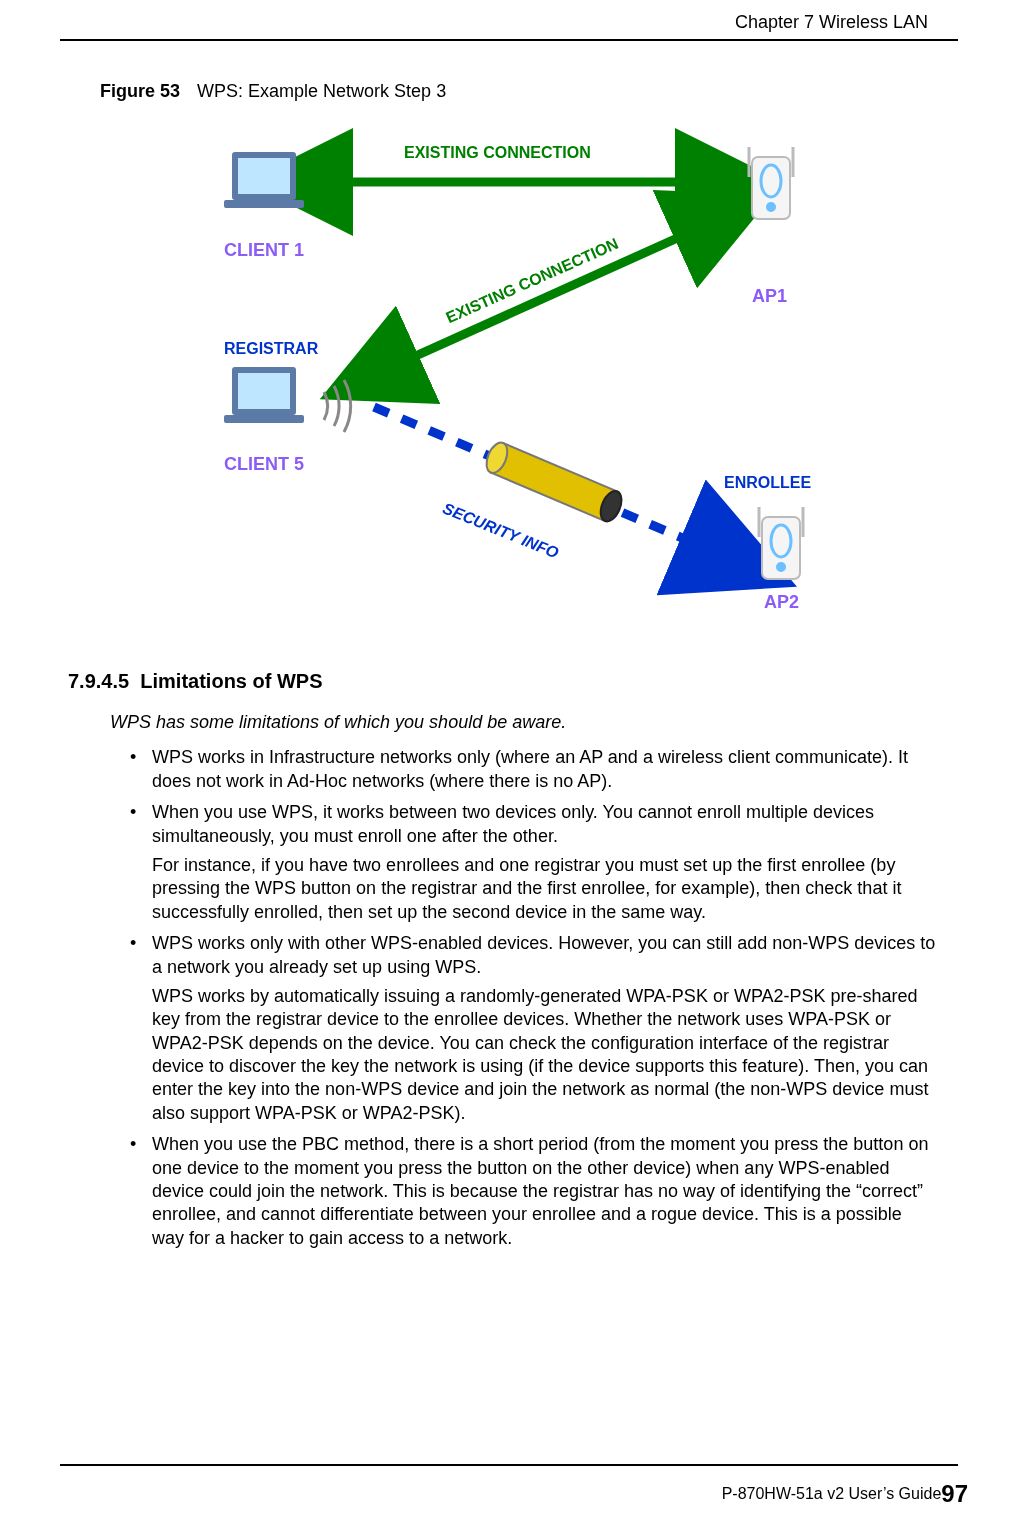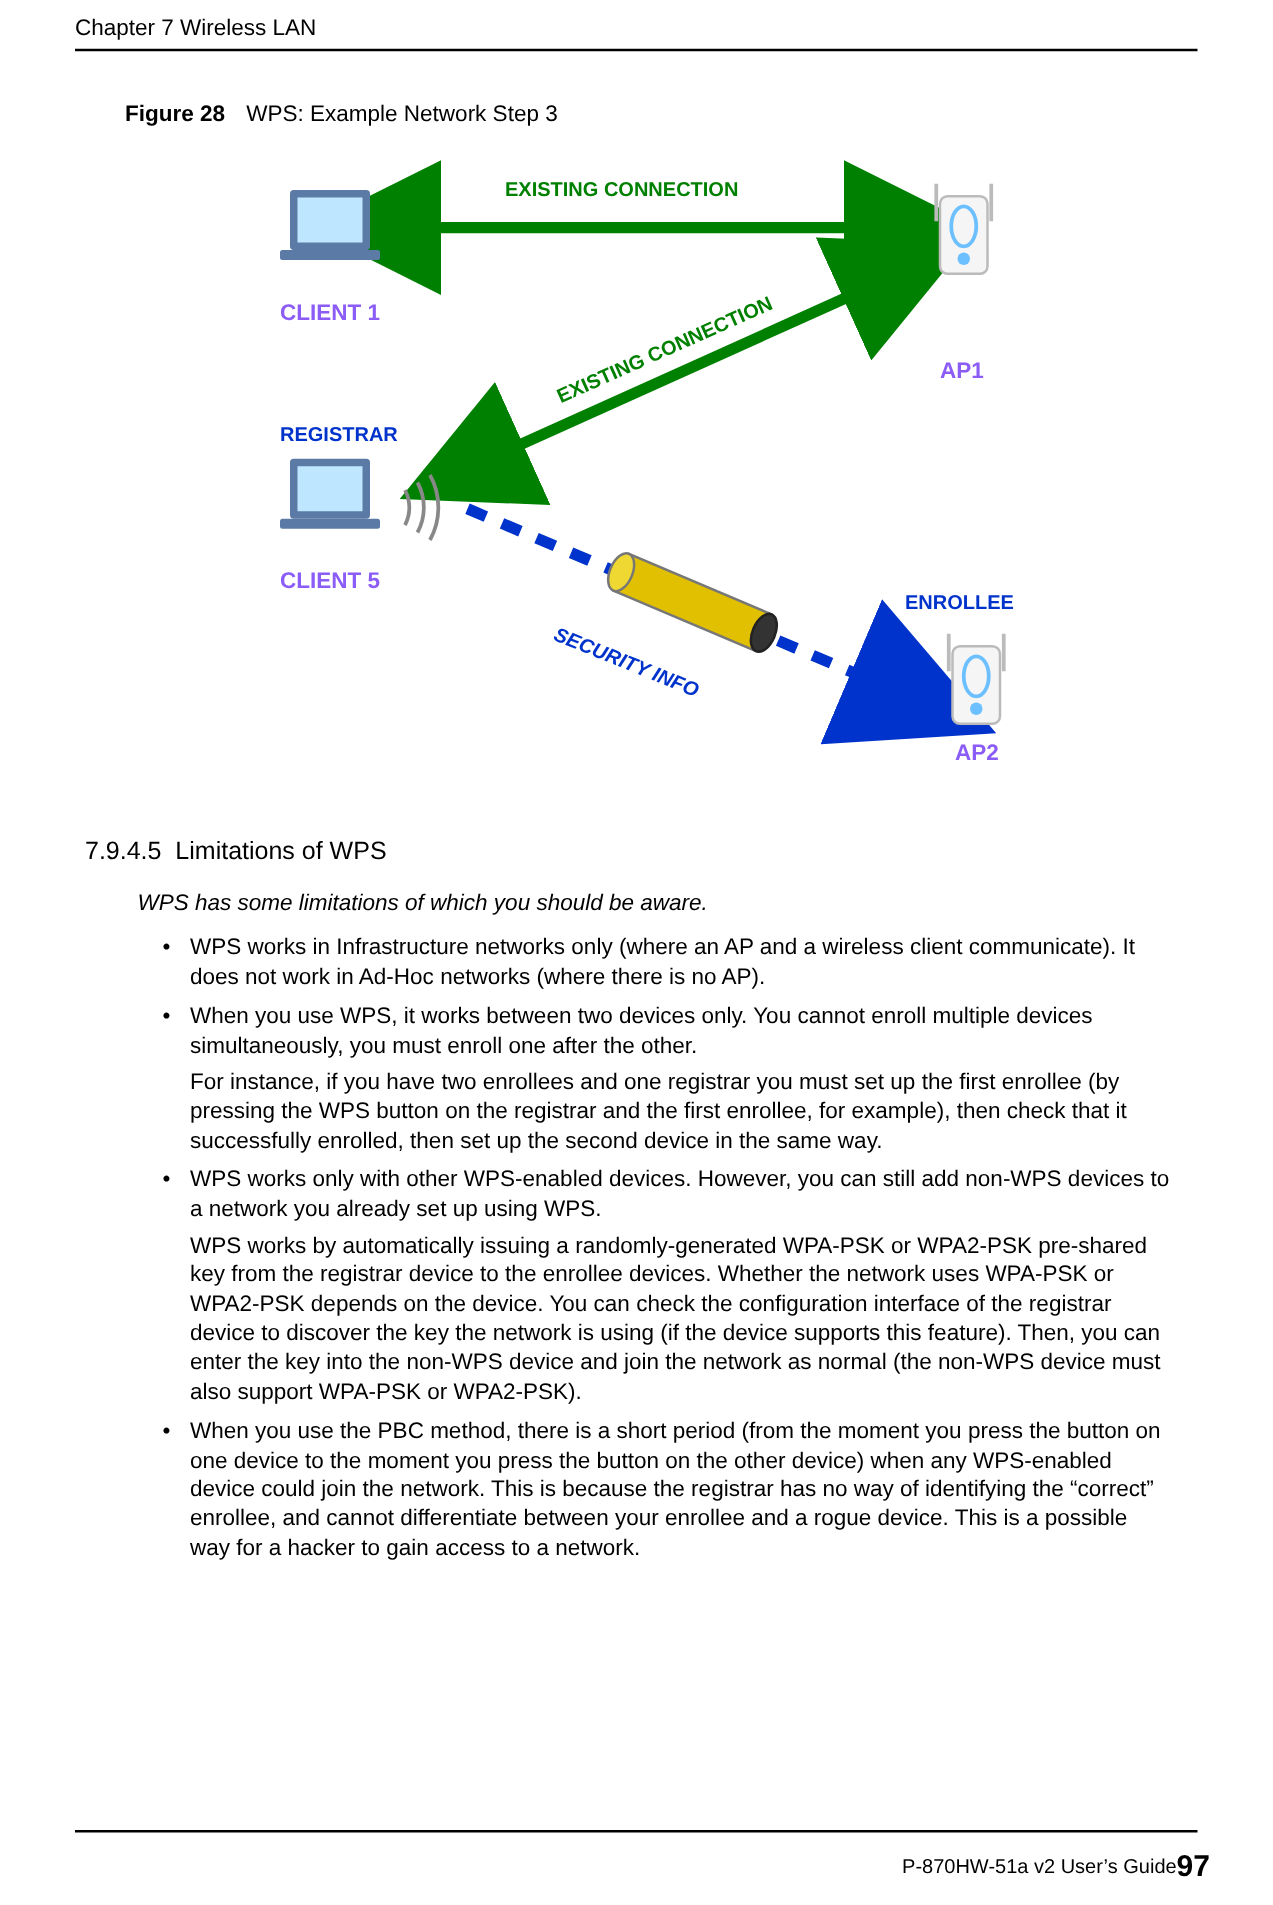--- a/index.html
+++ b/index.html
@@ -10,21 +10,21 @@
     color: #000;
   }
   .page {
     width: 1018px;
     height: 1524px;
     box-sizing: border-box;
     position: relative;
     padding: 0 60px;
   }
   .chapter-header {
-    text-align: left;
+    text-align: right;
     font-size: 18px;
     padding-top: 12px;
     padding-right: 30px;
   }
   .top-rule {
     border: none;
     border-top: 2px solid #000;
     margin: 6px 0 40px 0;
   }
   .figure-caption {
@@ -64,21 +64,21 @@
     font-size: 16px;
     font-style: italic;
   }
   .d-black {
     color: #8b5cf6;
     font-weight: bold;
     font-size: 18px;
   }
   .section-heading {
     font-size: 20px;
-    font-weight: normal;
+    font-weight: bold;
     margin-top: 38px;
     margin-bottom: 12px;
     margin-left: 8px;
   }
   .intro-para {
     font-size: 18px;
     margin-left: 50px;
     margin-right: 20px;
     line-height: 1.3;
     margin-bottom: 12px;
@@ -131,21 +131,21 @@
 </style>
 </head>
 <body>
 
 <div class="page">
 
   <div class="chapter-header">Chapter 7 Wireless LAN</div>
   <hr class="top-rule">
 
   <div class="figure-caption">
-    <span class="fig-label">Figure 28</span>
+    <span class="fig-label">Figure 53</span>
     <span>WPS: Example Network Step 3</span>
   </div>
 
   <div class="diagram">
     <svg viewBox="0 0 680 510">
       <defs>
         <marker id="arrowGreenEnd" markerWidth="12" markerHeight="12" refX="6" refY="6" orient="auto">
           <path d="M0,0 L12,6 L0,12 Z" fill="#008000"></path>
         </marker>
         <marker id="arrowGreenStart" markerWidth="12" markerHeight="12" refX="6" refY="6" orient="auto">

